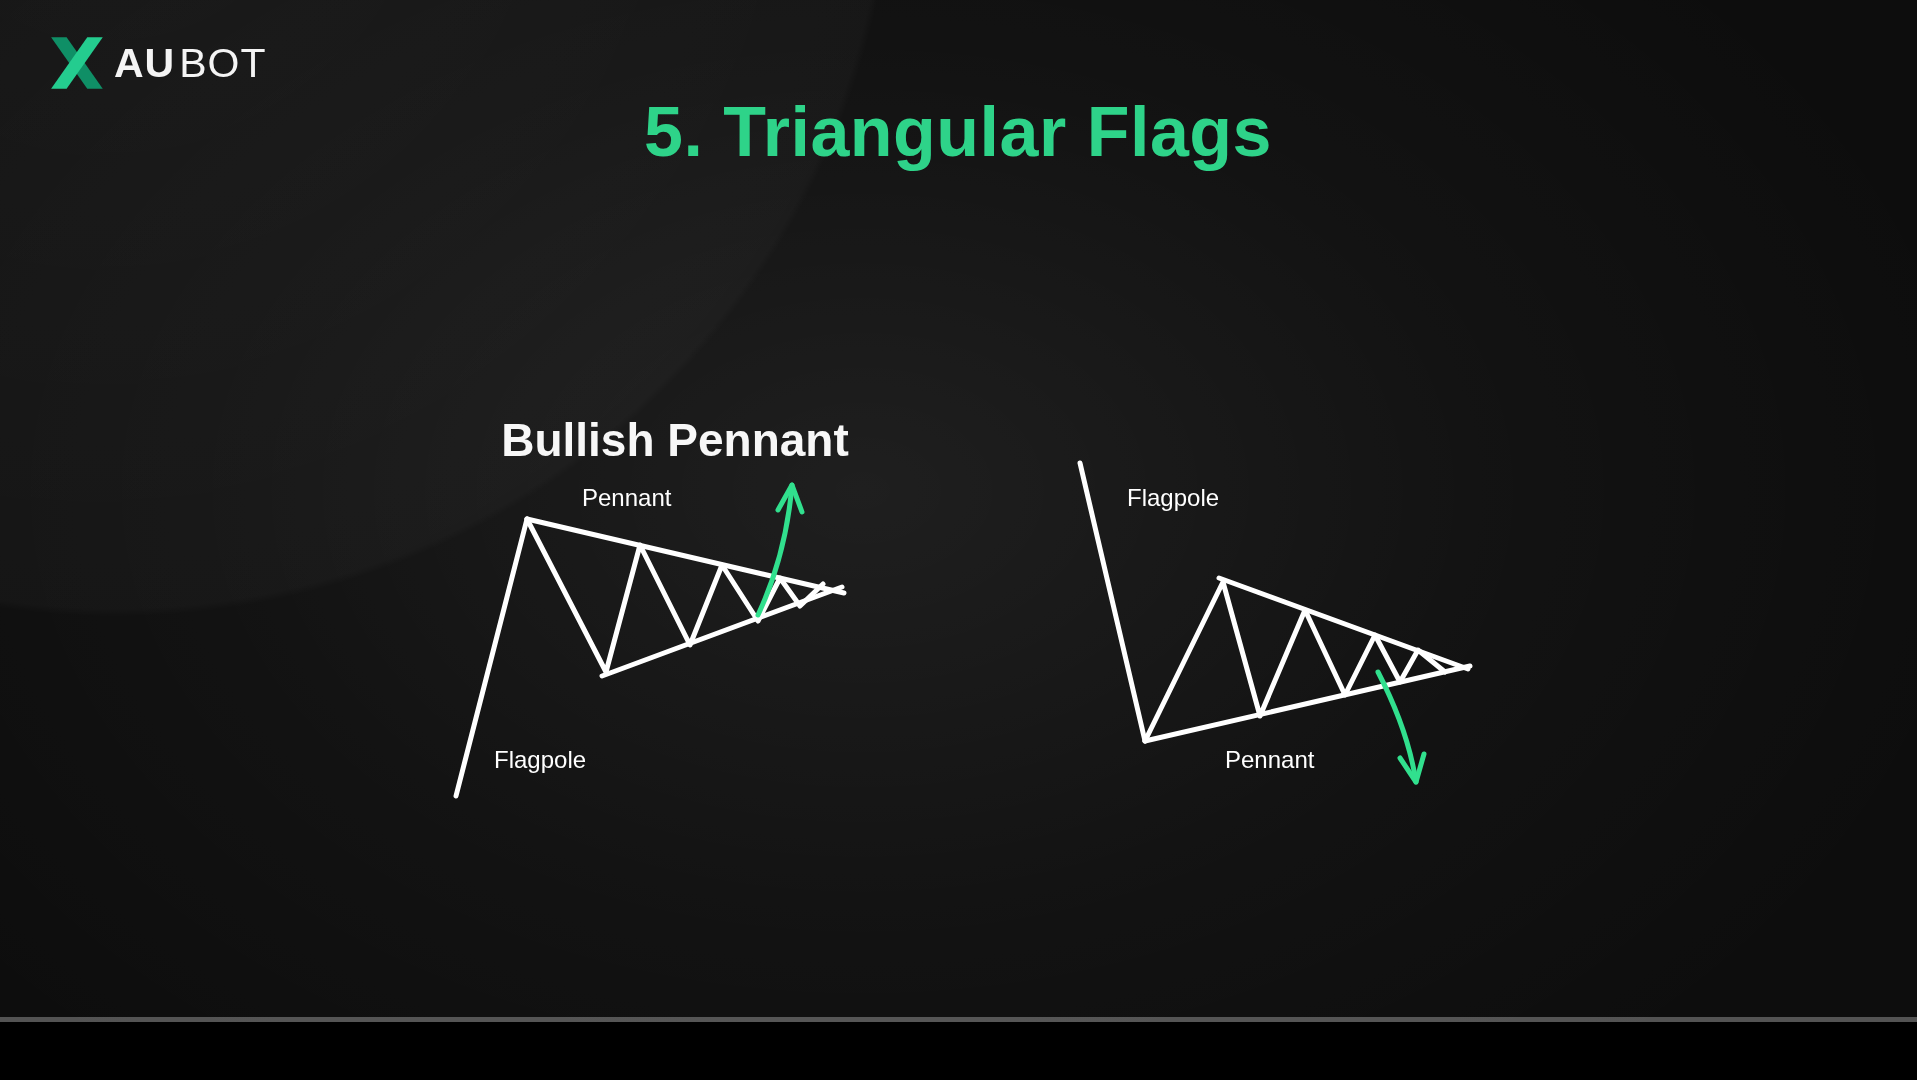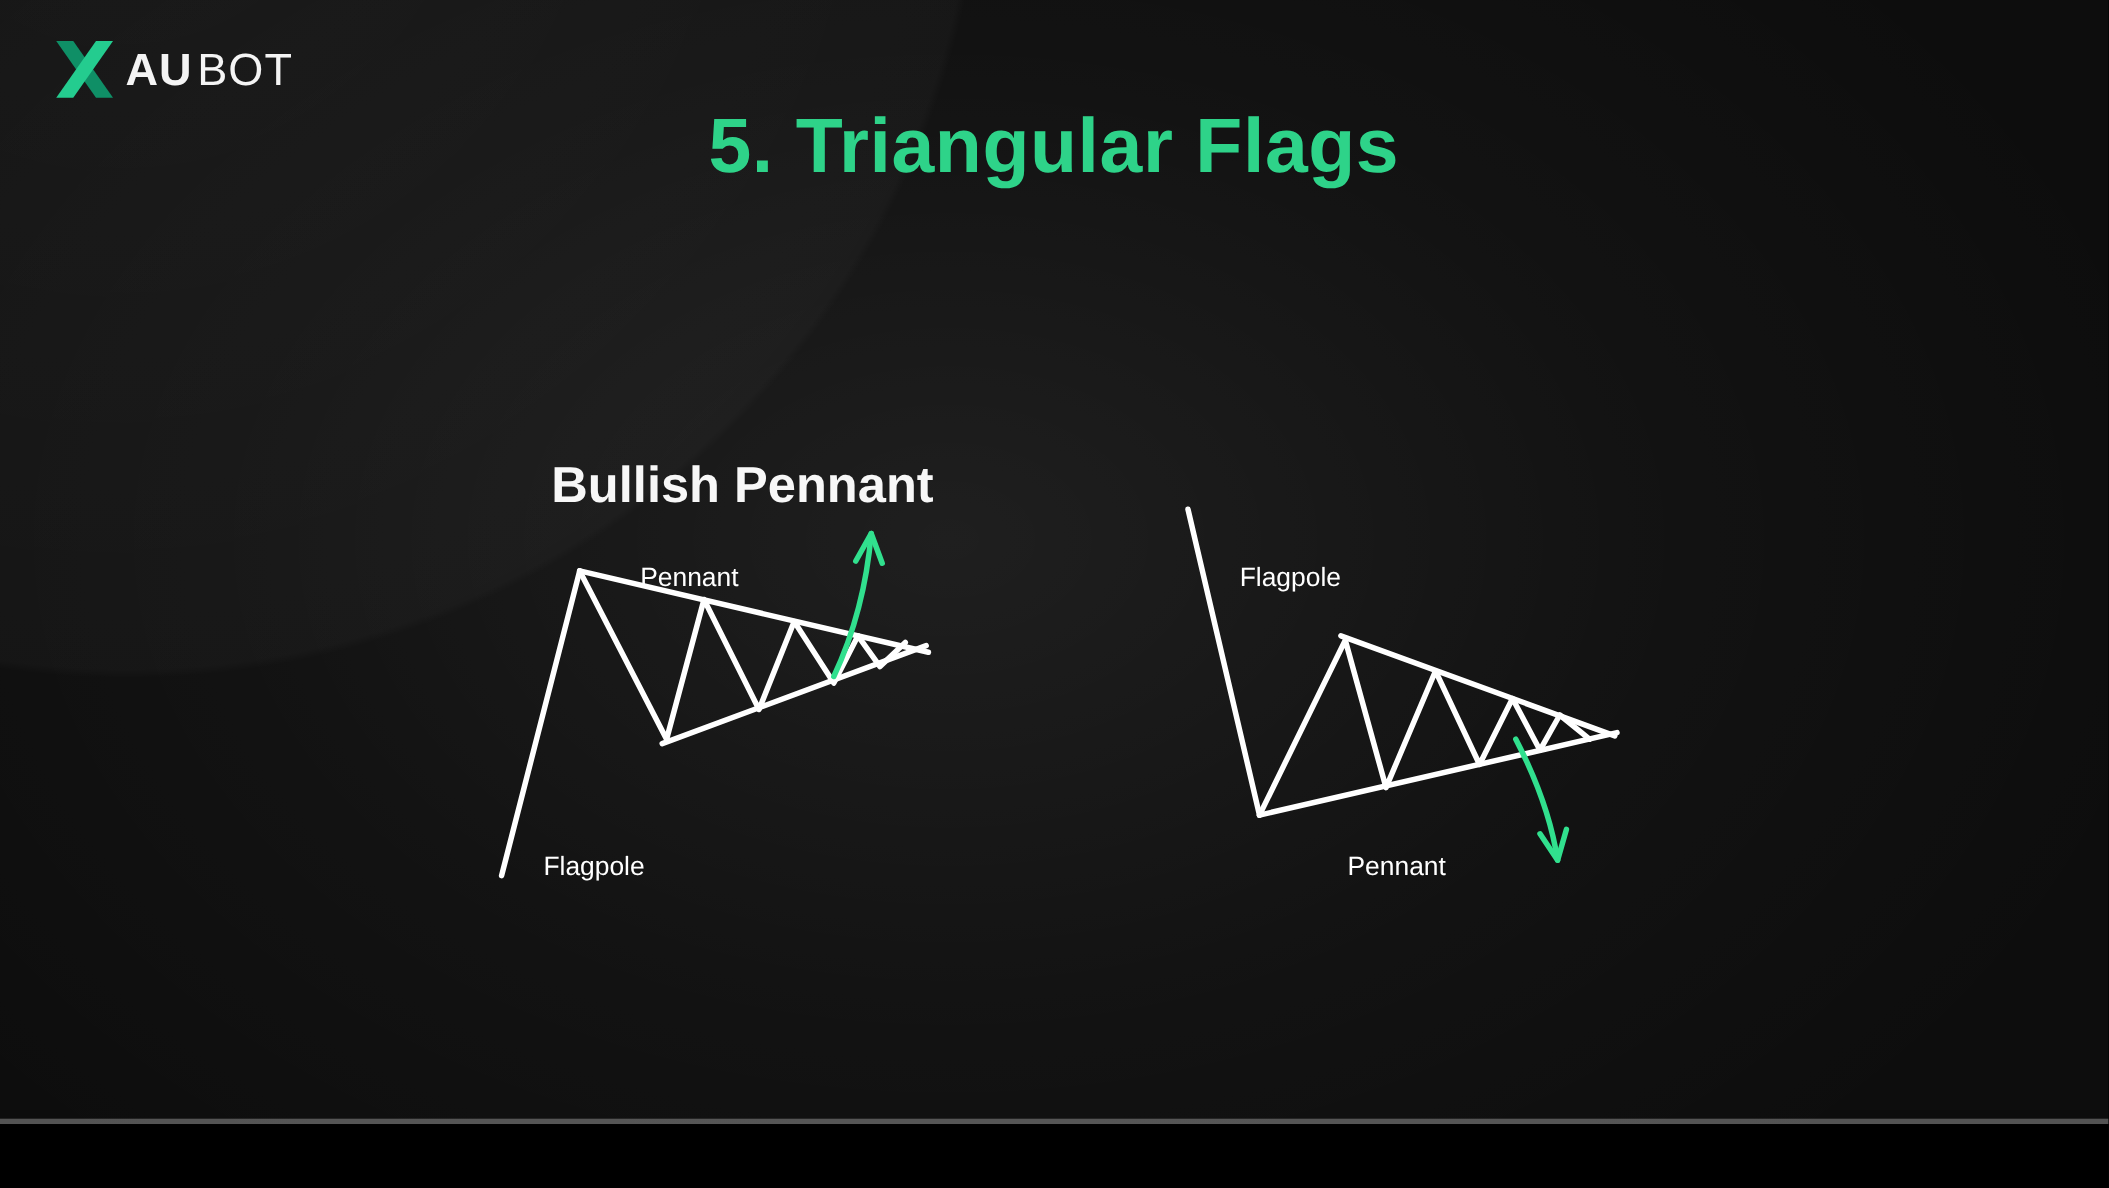--- a/index.html
+++ b/index.html
@@ -62,21 +62,20 @@
   }
   .heading-bullish { left: 675px; top: 374px; margin-top: 39px; }
   .heading-bearish { left: 1268px; top: 358px; }
 
   
   .small-label {
     color: #ffffff;
     font-size: 24px;
     font-weight: 400;
     white-space: nowrap;
-    margin-top: 28px;
   }
   .lbl-bullish-pennant  { left: 582px;  top: 484px; }
   .lbl-bullish-flagpole { left: 494px;  top: 746px; }
   .lbl-bearish-flagpole { left: 1127px; top: 484px; }
   .lbl-bearish-pennant  { left: 1225px; top: 746px; }
 
   
   .drawing-bullish { left: 440px;  top: 460px; }
   .drawing-bearish { left: 1060px; top: 440px; }
   .drawing path, .drawing polyline {

